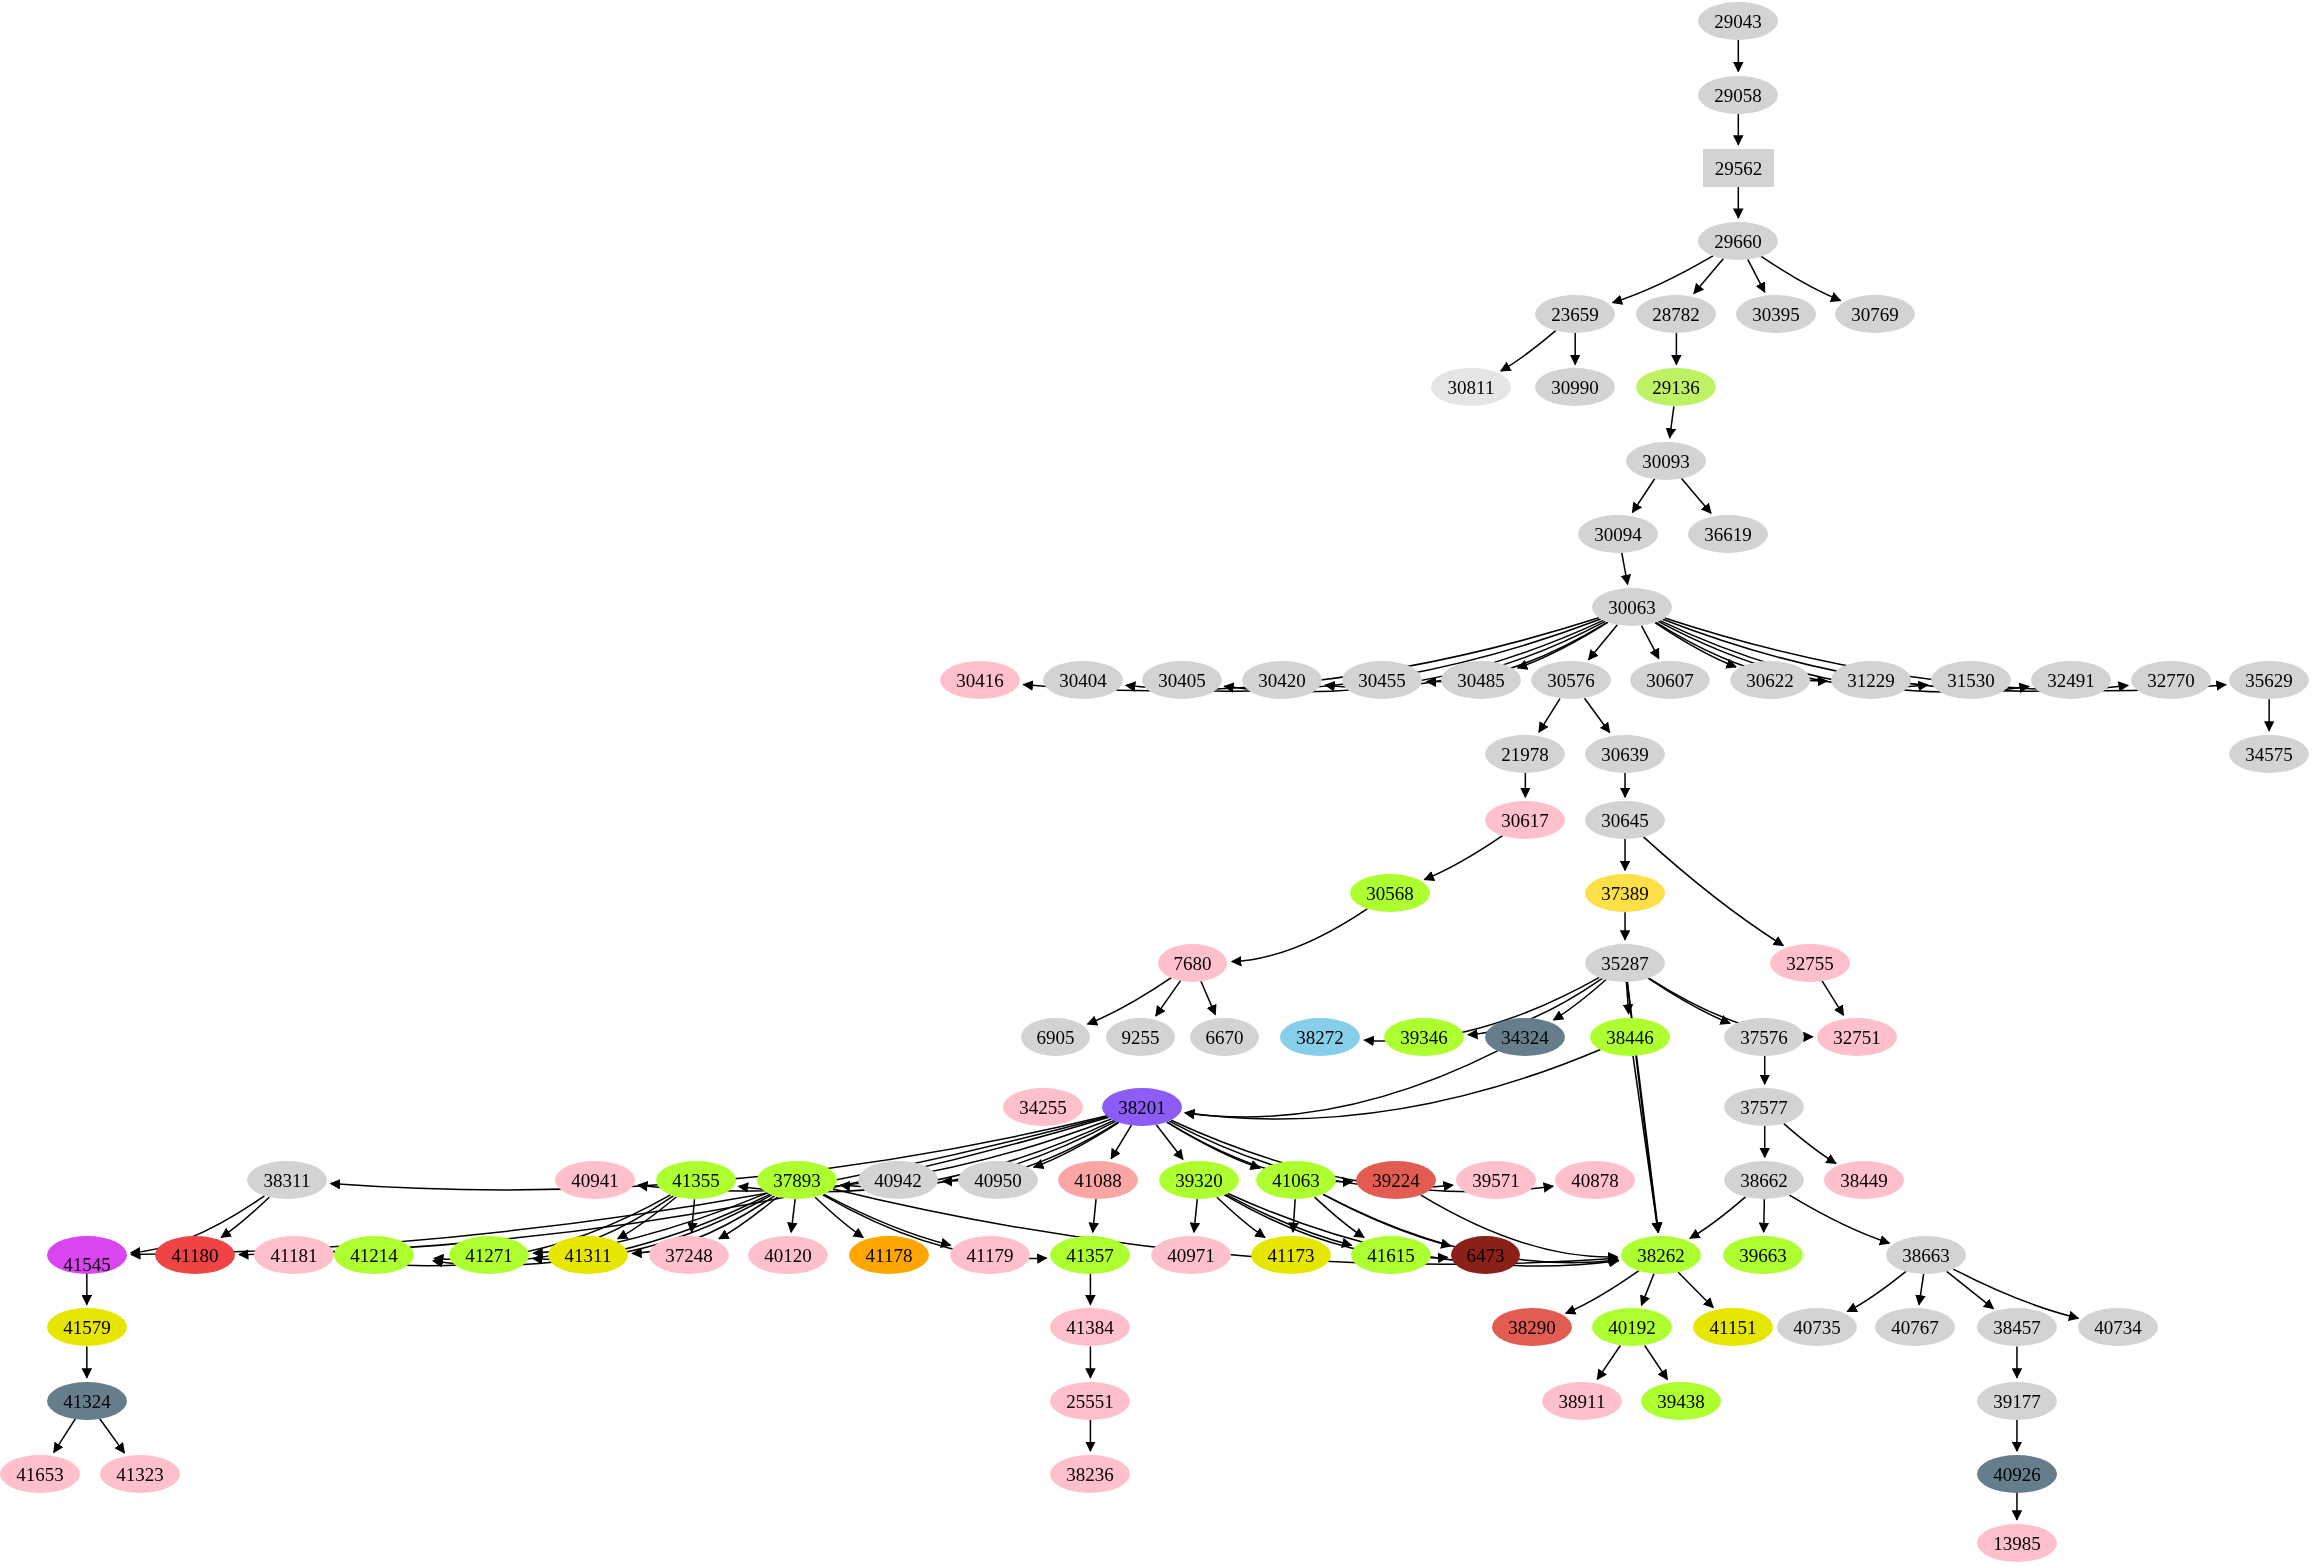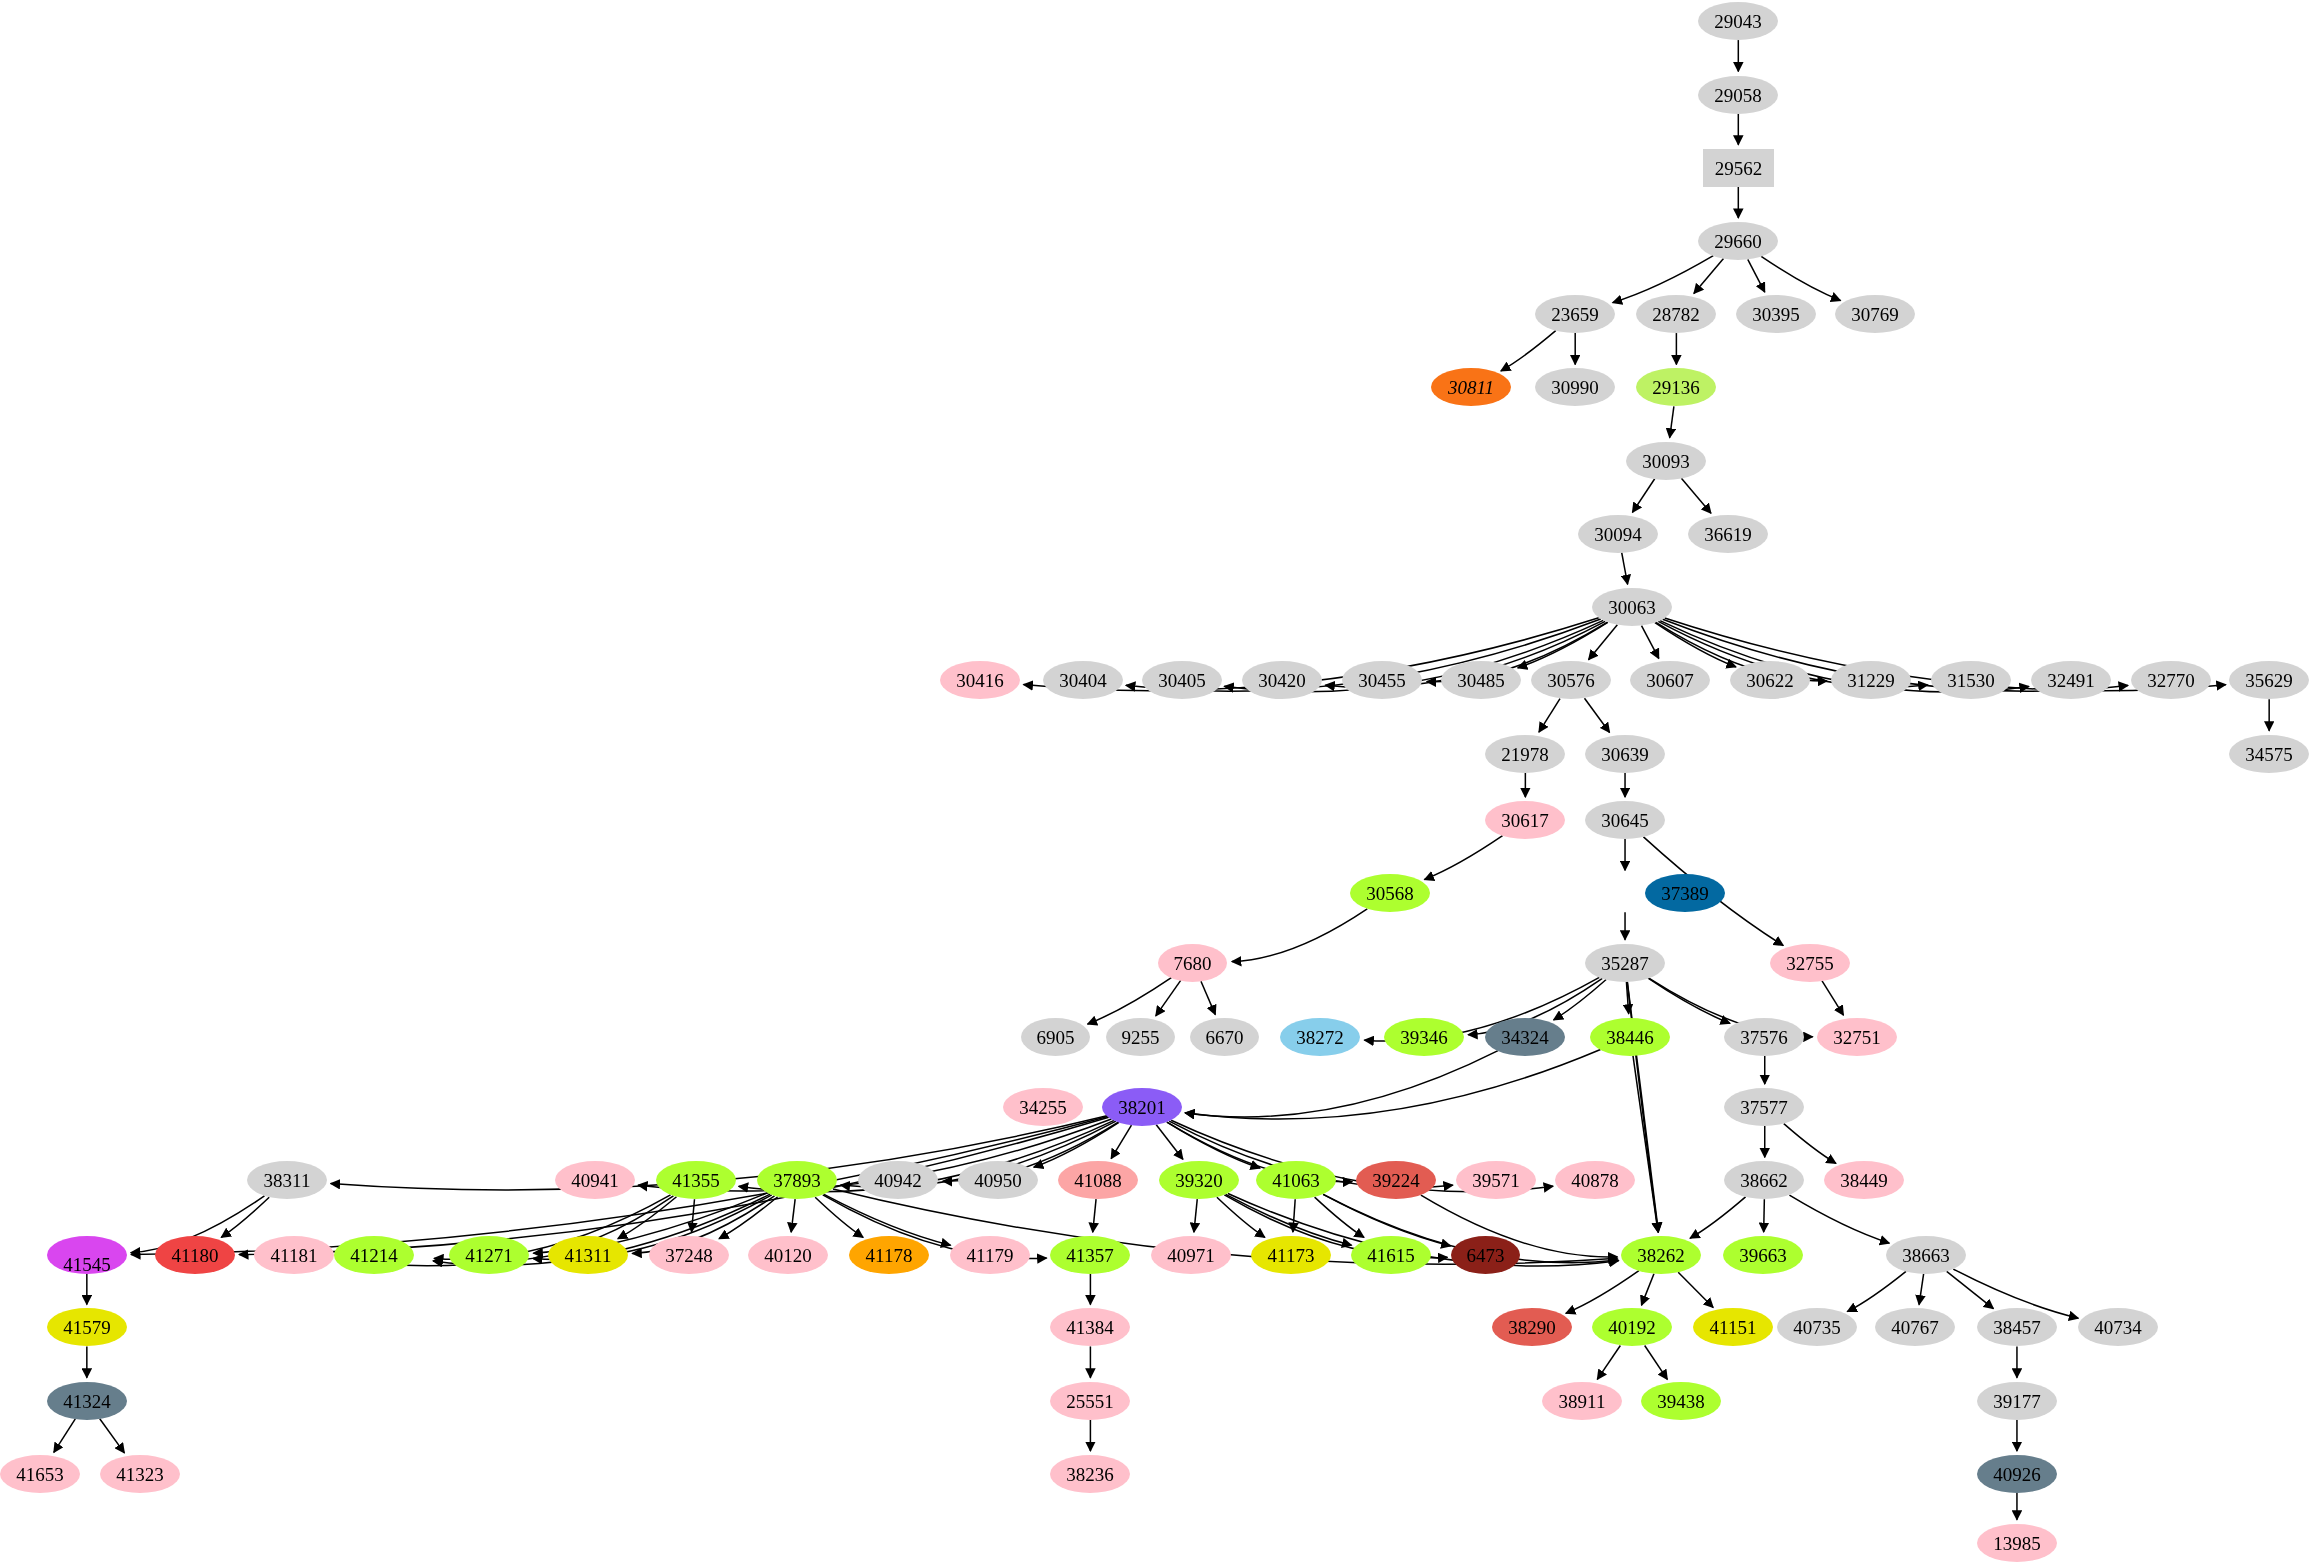--- a/index.html
+++ b/index.html
@@ -200,21 +200,21 @@
       </div>
       <div class="node ellipse" style="left: 1636px; top: 295px; width: 80px; height: 38px; background: rgb(211, 211, 211);">
         <span class="node-label">28782</span>
       </div>
       <div class="node ellipse" style="left: 1736px; top: 295px; width: 80px; height: 38px; background: rgb(211, 211, 211);">
         <span class="node-label">30395</span>
       </div>
       <div class="node ellipse" style="left: 1835px; top: 295px; width: 80px; height: 38px; background: rgb(211, 211, 211);">
         <span class="node-label">30769</span>
       </div>
-      <div class="node ellipse" style="left: 1431px; top: 368px; width: 80px; height: 38px; background: #f97316; font-style: italic;">
+      <div class="node ellipse" style="left: 1431px; top: 368px; width: 80px; height: 38px; background: #e5e5e5;">
         <span class="node-label">30811</span>
       </div>
       <div class="node ellipse" style="left: 1535px; top: 368px; width: 80px; height: 38px; background: rgb(211, 211, 211);">
         <span class="node-label">30990</span>
       </div>
       <div class="node ellipse" style="left: 1636px; top: 368px; width: 80px; height: 38px; background: #bef264;">
         <span class="node-label">29136</span>
       </div>
       <div class="node ellipse" style="left: 1626px; top: 442px; width: 80px; height: 38px; background: rgb(211, 211, 211);">
         <span class="node-label">30093</span>
@@ -281,21 +281,21 @@
       </div>
       <div class="node ellipse" style="left: 1485px; top: 801px; width: 80px; height: 38px; background: rgb(255, 192, 203);">
         <span class="node-label">30617</span>
       </div>
       <div class="node ellipse" style="left: 1585px; top: 801px; width: 80px; height: 38px; background: rgb(211, 211, 211);">
         <span class="node-label">30645</span>
       </div>
       <div class="node ellipse" style="left: 1350px; top: 874px; width: 80px; height: 38px; background: rgb(173, 255, 47);">
         <span class="node-label">30568</span>
       </div>
-      <div class="node ellipse" style="left: 1645px; top: 874px; width: 80px; height: 38px; background: #0369a1; align-items: center;">
+      <div class="node ellipse" style="left: 1585px; top: 874px; width: 80px; height: 38px; background: #fde047; align-items: center;">
         <span class="node-label">37389</span>
       </div>
       <div class="node ellipse" style="left: 1158px; top: 944px; width: 69px; height: 38px; background: rgb(255, 192, 203);">
         <span class="node-label">7680</span>
       </div>
       <div class="node ellipse" style="left: 1585px; top: 944px; width: 80px; height: 38px; background: rgb(211, 211, 211);">
         <span class="node-label">35287</span>
       </div>
       <div class="node ellipse" style="left: 1770px; top: 944px; width: 80px; height: 38px; background: rgb(255, 192, 203);">
         <span class="node-label">32755</span>

